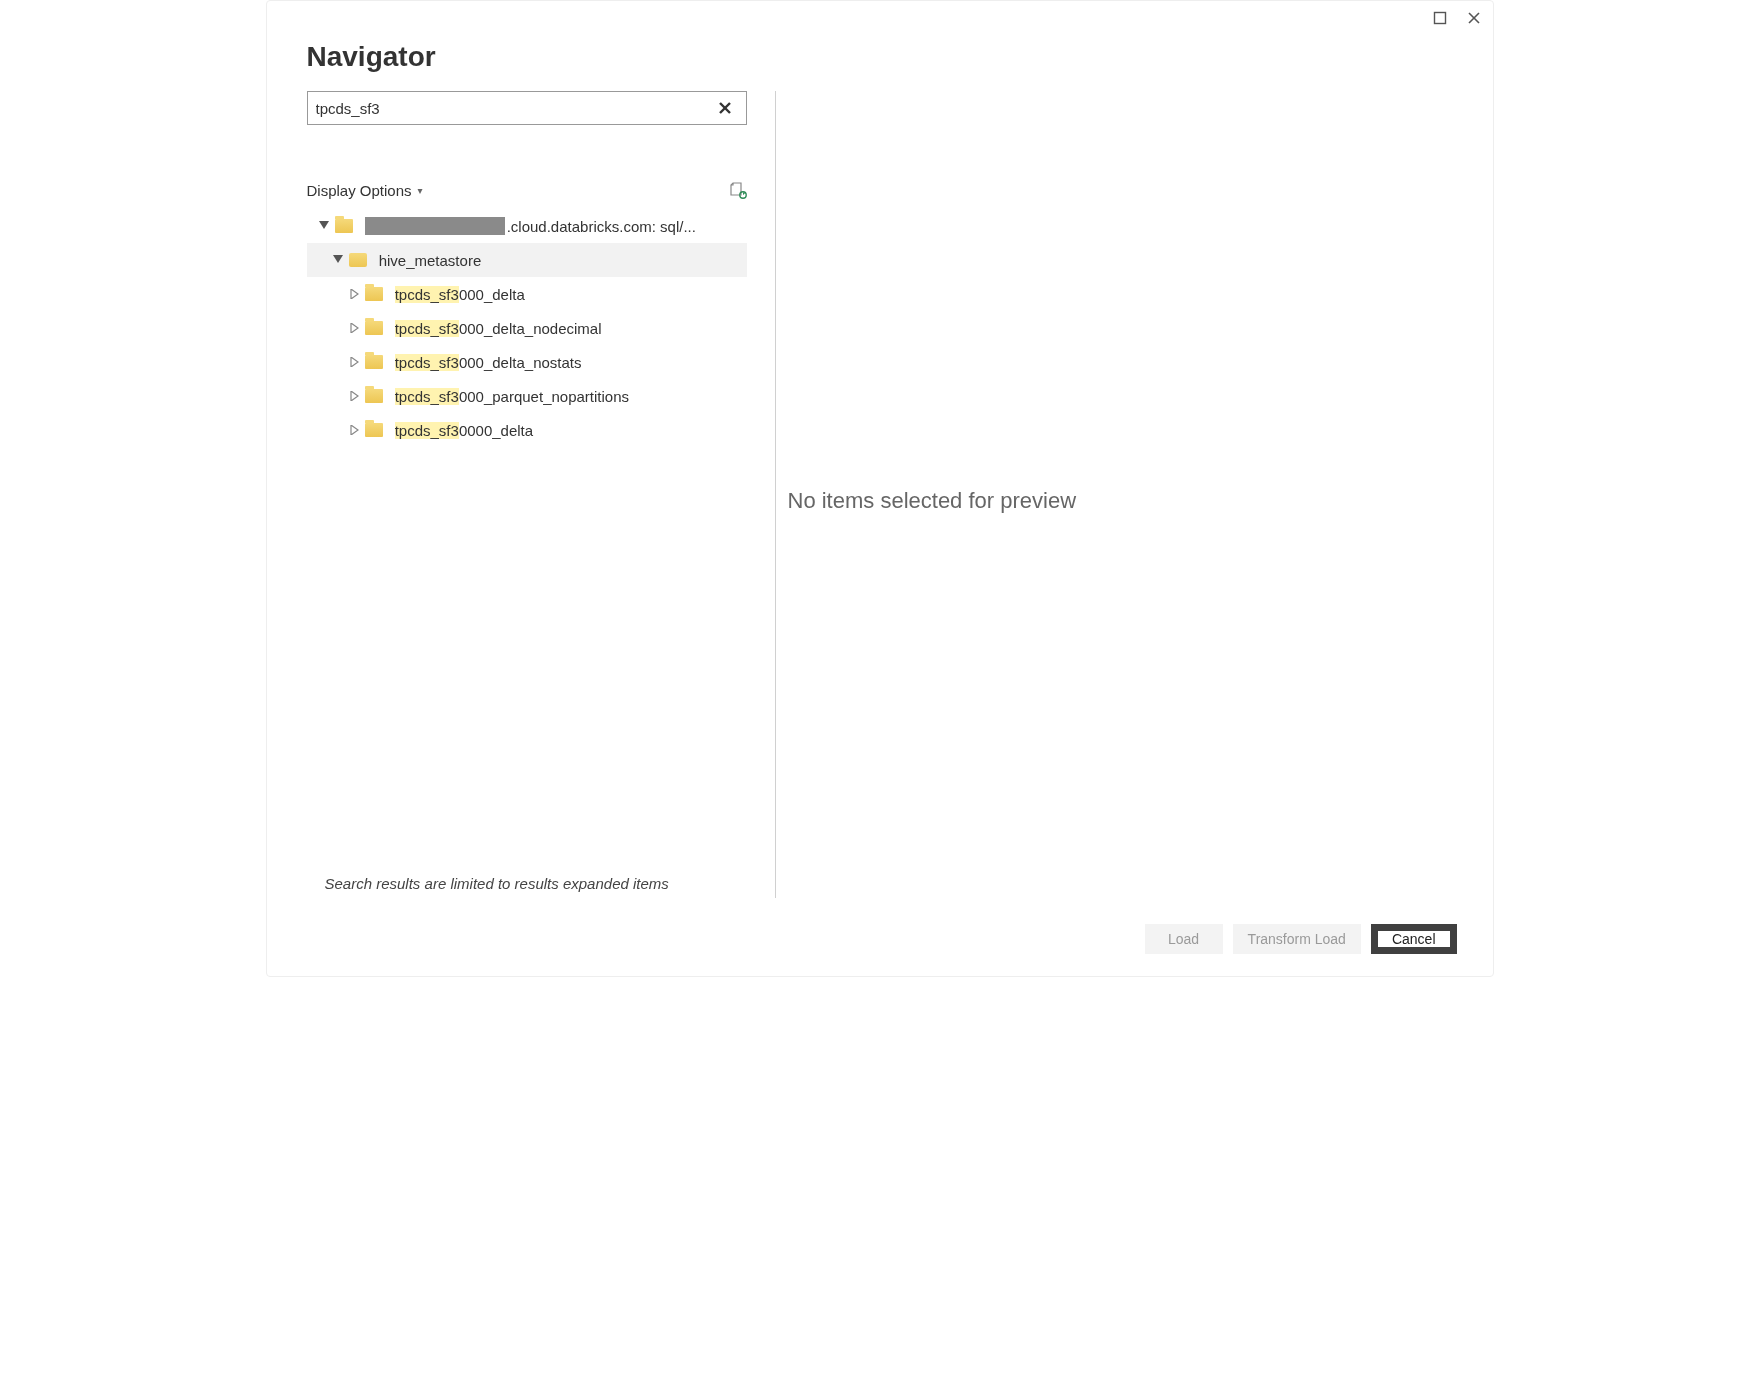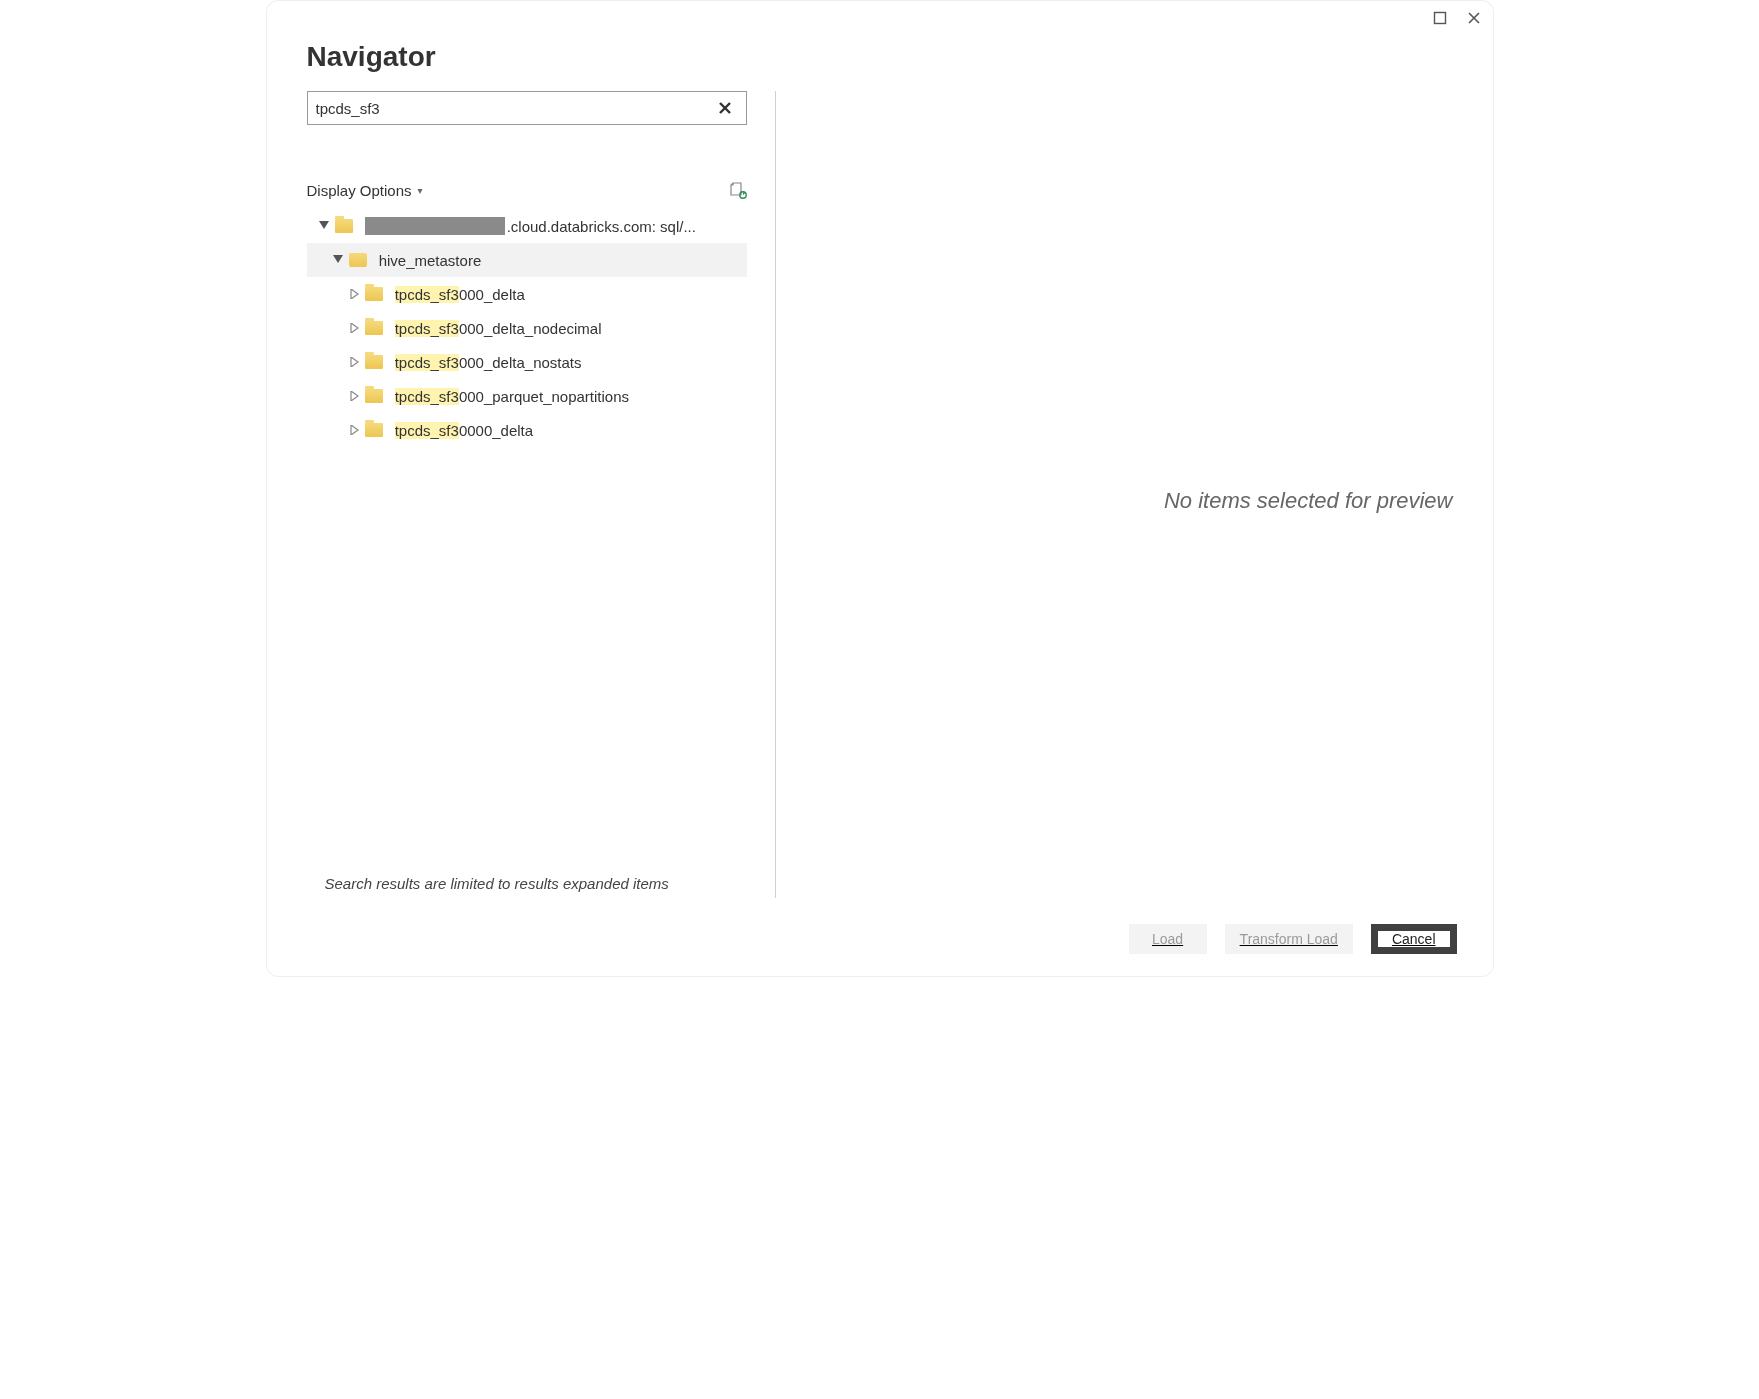--- a/index.html
+++ b/index.html
@@ -3,21 +3,21 @@
 <meta charset="utf-8">
 <style>
   * { box-sizing: border-box; }
   html, body { margin: 0; padding: 0; font-family: "Segoe UI", Arial, sans-serif; background: #fff; }
   .window {
     width: 1228px;
     height: 977px;
     margin: 0 auto;
     background: #fff;
     border: 1px solid #eee;
-    border-radius: 12px;
+    border-radius: 4px;
     position: relative;
     display: flex;
     flex-direction: column;
     overflow: hidden;
   }
   .titlebar {
     display: flex;
     justify-content: flex-end;
     align-items: center;
     height: 32px;
@@ -48,22 +48,21 @@
   }
   .divider {
     width: 1px;
     background: #d0d0d0;
     margin: 0 12px 12px 28px;
   }
   .right-pane {
     flex: 1 1 auto;
     display: flex;
     align-items: center;
-    justify-content: flex-end;
-    font-style: italic;
+    justify-content: flex-start;
   }
   .preview-msg {
     font-size: 22px;
     color: #666;
   }
   .search-wrap {
     position: relative;
     border: 1px solid #999;
     height: 34px;
     display: flex;
@@ -152,23 +151,22 @@
   .hl { background: #fff3b0; }
   .note {
     font-style: italic;
     color: #444;
     font-size: 15px;
     padding: 12px 0 18px 18px;
   }
   .footer {
     display: flex;
     justify-content: flex-end;
-    gap: 18px;
+    gap: 10px;
     padding: 14px 36px 22px 0;
-    text-decoration: underline;
   }
   .btn {
     min-width: 78px;
     height: 30px;
     padding: 0 14px;
     font-size: 14px;
     border: 1px solid transparent;
     background: #f3f3f3;
     color: #9a9a9a;
     cursor: default;

